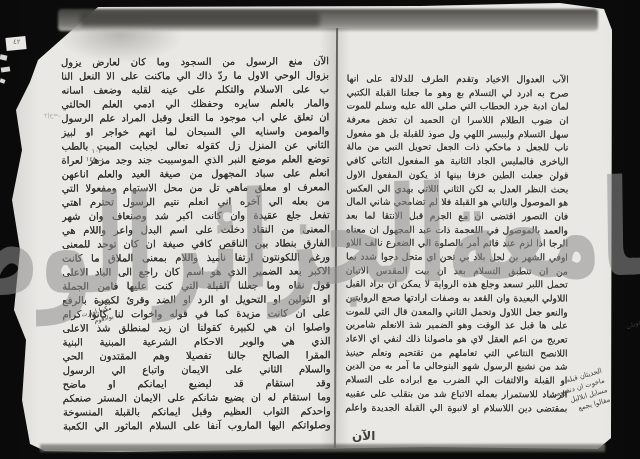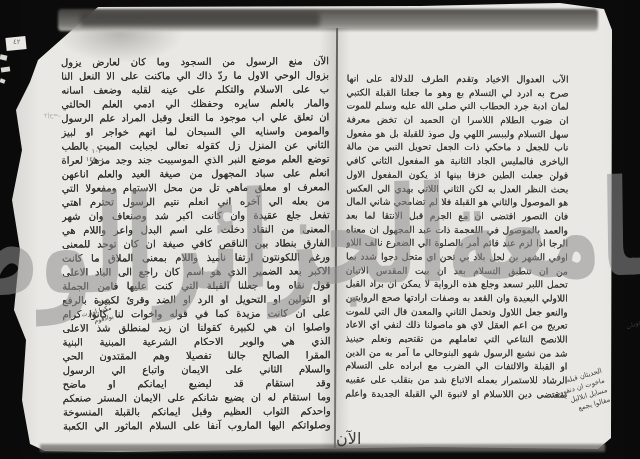--- a/index.html
+++ b/index.html
@@ -51,22 +51,22 @@
   .pencil-mark{position:absolute;left:13px;top:38px;font-size:7px;color:#6e6d6a;direction:rtl;}
   .faint-annot{position:absolute;left:44px;top:111px;font-size:6px;color:#a8a7a2;
     direction:rtl;transform:rotate(-4deg);letter-spacing:1px;}
   .note{position:absolute;direction:rtl;color:#3c3a36;}
   .note-left{left:50px;top:301px;width:62px;font-size:6.3px;line-height:9px;
     transform:rotate(-14deg);text-align:right;}
   .note-bottom-right{left:492px;top:381px;width:116px;font-size:6.8px;line-height:10px;
     transform:rotate(-16deg);text-align:right;}
   .note-right-edge{left:590px;top:326px;width:60px;font-size:6.3px;
     transform:rotate(-22deg);}
-  .catchword{position:absolute;left:336px;top:429px;font-size:16px;direction:rtl;
-    color:var(--ink);opacity:.85;}
+  .catchword{position:absolute;left:352px;top:429px;font-size:12px;direction:rtl;
+    color:var(--ink);opacity:.85;font-weight:bold;}
   
   .speck{position:absolute;background:#d9d8d3;}
   .speck1{left:0;top:55px;width:7px;height:5px;transform:rotate(12deg);}
   .speck2{left:1px;top:67px;width:9px;height:5px;transform:rotate(-8deg);}
   .speck3{left:0;top:79px;width:5px;height:4px;transform:rotate(20deg);}
 </style>
 </head>
 <body>
 
 <div class="photo">
@@ -125,20 +125,21 @@
       <div class="ms-line">بحث النظر العدل به لكن الثاني اللاتي بهدي الي العكس</div>
       <div class="ms-line">هو الموصول والثاني هو القبلة فلا لم تضامحي شاني المال</div>
       <div class="ms-line">فان التصور اقتضى ان مع الجرم قبل الانتقا لما بعد</div>
       <div class="ms-line">والعمد بالموصول في اللعجمة ذات عبد المجهول ان معناه</div>
       <div class="ms-line">الرجا اذا لزم عند قائم أمر بالصلوة الي الضعرع نالف اللاو</div>
       <div class="ms-line">اوفي الشهر بن لجل بلاد بي تحن اي متحل دجوا شدد بما</div>
       <div class="ms-line">من ان تنطبق التسلام بعد ان بيت المقدس الاتيان</div>
       <div class="ms-line">تحمل اللبر تسعد وجلع هذه الرواية لا يمكن ان براد القبل</div>
       <div class="ms-line">اللاولي البعيدة وان القعد به وصفات ارادتها صحع الروايتين</div>
       <div class="ms-line">والنعو جعل اللاول وتحمل الثاني والمعدن قال التي للموت</div>
+      <div class="ms-line">على ها قبل عذ الوقت وهو الضمير شذ الانعلم شامرين</div>
       <div class="ms-line">تعريج من اعم العقل لاي هو ماصولنا ذلك لنفي اي الاعاد</div>
       <div class="ms-line">اللانصح النتاعي التي تعاملهم من تقتحيم ونعلم حينيذ</div>
       <div class="ms-line">شد من نشيع الرسول شهو البنوحالي ما آمر به من الدين</div>
       <div class="ms-line">او القبلة والالتفات الي الضرب مع ابراده على التسلام بعنوان</div>
       <div class="ms-line">الرشاد للاستمرار بعمله الاتباع شد من بنقلب على عقبيه</div>
       <div class="ms-line">بمقتضى دين اللاسلام او لانبوة الي القبلة الجديدة واعلم</div>
     </div>
 
   <div class="pencil-patch"></div>
   <div class="pencil-mark">٤٢</div>

